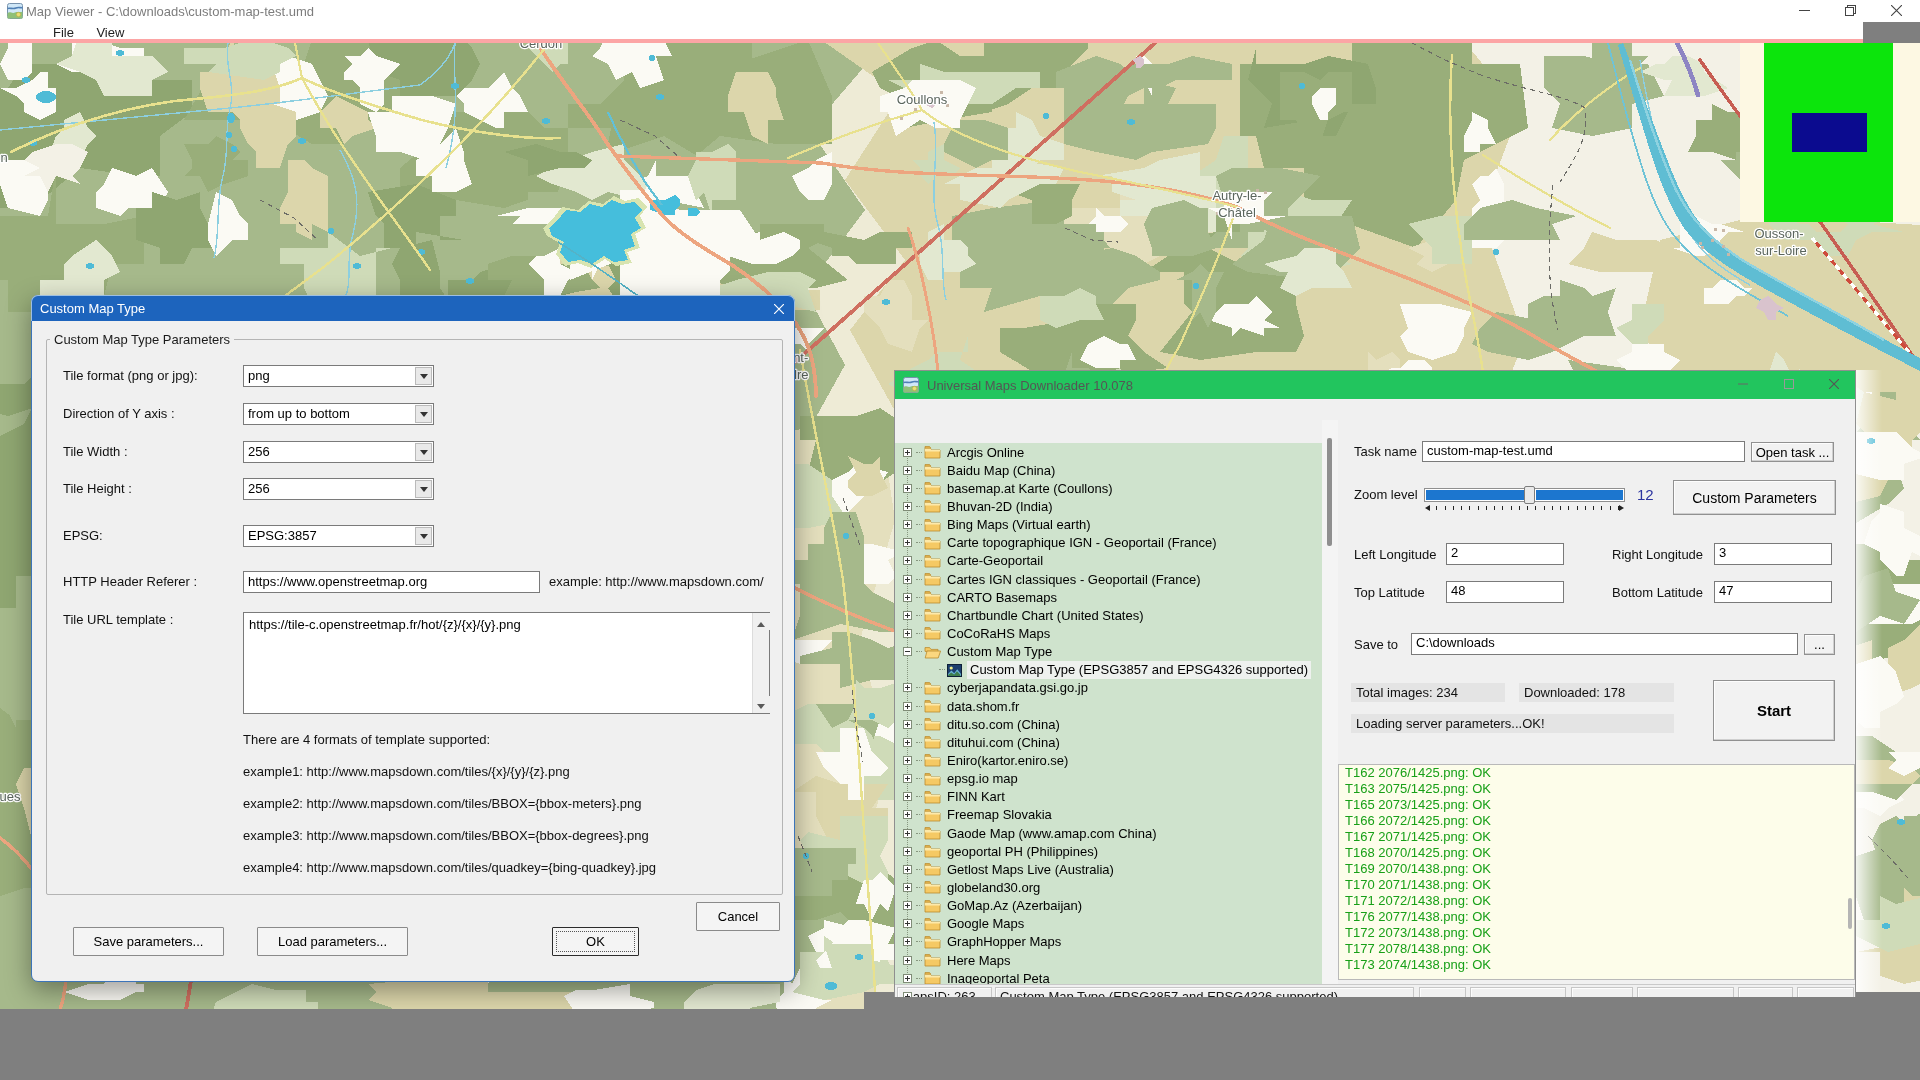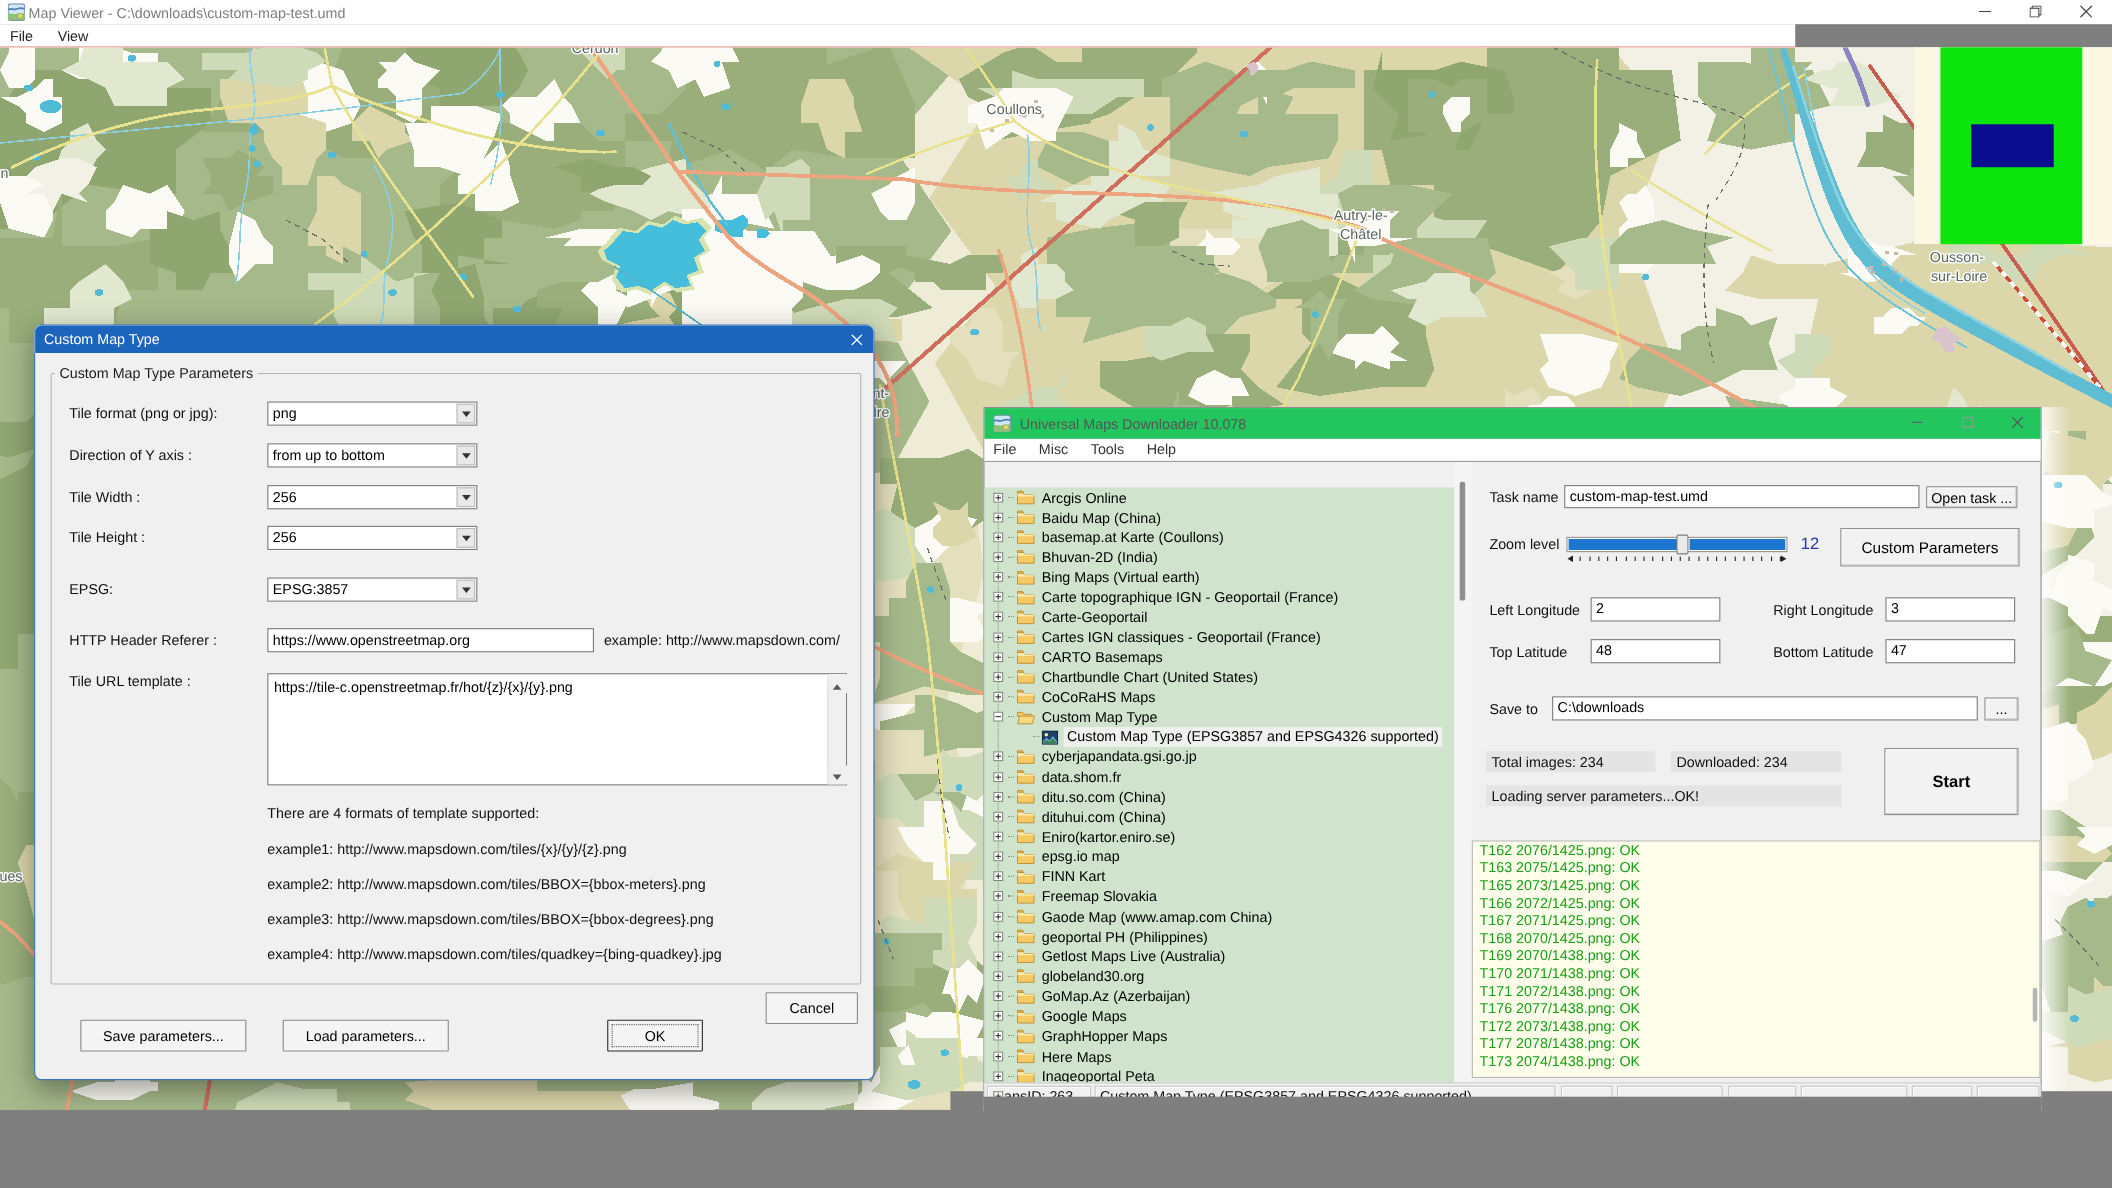--- a/index.html
+++ b/index.html
@@ -7,21 +7,21 @@
 body{font-family:"Liberation Sans","DejaVu Sans",sans-serif;background:#7f7f7f;position:relative;
      -webkit-font-smoothing:antialiased;}
 .abs{position:absolute;}
 
 
 #mv-titlebar{left:0;top:0;width:1920px;height:22px;background:#ffffff;z-index:2;padding-left:13px;}
 #mv-title{position:absolute;left:26px;top:4px;font-size:13px;color:#7d7d7d;white-space:pre;}
 #mv-icon{position:absolute;left:7px;top:3px;width:16px;height:16px;}
 .winctl{position:absolute;top:0;width:30px;height:22px;color:#444;text-align:center;}
 .winctl svg{margin-top:5px;}
-#mv-menubar{left:0;top:22px;width:1632px;height:21px;background:#ffffff;border-bottom:1px solid #fca5a5;z-index:2;}
+#mv-menubar{left:0;top:22px;width:1863px;height:21px;background:#ffffff;border-bottom:4px solid #fca5a5;z-index:2;padding-left:44px;}
 .menu-item{display:inline-block;font-size:13px;color:#222;padding:3px 9px 0 9px;}
 #map-wrap{left:0;top:43px;width:1920px;height:967px;overflow:hidden;background:#eeebd6;z-index:1;}
 .map-label{font-size:13px;fill:#5a655c;paint-order:stroke;stroke:#ffffff;stroke-width:2.6px;
            stroke-linejoin:round;font-family:"Liberation Sans",sans-serif;}
 #legend-outer{left:1764px;top:43px;width:129px;height:179px;z-index:2;}
 #legend-inner{position:absolute;left:28px;top:70px;width:75px;height:39px;}
 
 
 .grayband{background:#7f7f7f;z-index:40;}
 #gray1{left:0;top:1009px;width:864px;height:71px;}
@@ -550,26 +550,20 @@
     <span class="winctl" style="right:97px;top:3px"><svg width="10" height="10" viewBox="0 0 10 10">
           <path d="M0,5 h10" stroke="#666" stroke-width="1"></path>
         </svg></span>
     <span class="winctl" style="right:51px;top:3px"><svg width="10" height="10" viewBox="0 0 10 10">
           <rect x="0.5" y="0.5" width="9" height="9" fill="none" stroke="#999"></rect>
         </svg></span>
     <span class="winctl" style="right:6px;top:3px"><svg width="10" height="10" viewBox="0 0 10 10">
           <path d="M0,0 L10,10 M10,0 L0,10" stroke="#555" stroke-width="1.1"></path>
         </svg></span>
   </div>
-  <div id="umd-menubar">
-    <span class="menu-item">File</span>
-    <span class="menu-item">Misc</span>
-    <span class="menu-item">Tools</span>
-    <span class="menu-item">Help</span>
-  </div>
 
   <div id="umd-tree">
     <div class="t-guide"></div>
 
       <div class="t-row t-plus t-folder">
         <span class="t-exp"></span>
         <span class="t-dots"></span>
         <span class="t-icon">
           <svg class="icon-folder" width="17" height="14" viewBox="0 0 17 14">
             <path d="M1,3 h5 l1.5,2 H16 v8 H1 Z" fill="#f5c964" stroke="#b98a2e" stroke-width="0.8"></path>
@@ -1056,21 +1050,21 @@
     <span class="umd-label" style="left:16px;top:214px">Top Latitude</span>
     <div class="umd-input" style="left:108px;top:210px;width:118px;height:22px">48</div>
     <span class="umd-label" style="left:274px;top:214px">Bottom Latitude</span>
     <div class="umd-input" style="left:376px;top:210px;width:118px;height:22px">47</div>
 
     <span class="umd-label" style="left:16px;top:266px">Save to</span>
     <div class="umd-input" style="left:73px;top:262px;width:387px;height:22px">C:\downloads</div>
     <button class="umd-btn" style="left:466px;top:263px;width:31px;height:21px">...</button>
 
     <div class="stat-strip" style="left:13px;top:312px;width:154px">Total images: 234</div>
-    <div class="stat-strip" style="left:181px;top:312px;width:155px">Downloaded: 234</div>
+    <div class="stat-strip" style="left:181px;top:312px;width:155px">Downloaded: 178</div>
     <div class="stat-strip" style="left:13px;top:343px;width:323px">Loading server parameters...OK!</div>
     <button class="umd-btn" style="left:375px;top:309px;width:122px;height:61px;font-size:15px;font-weight:bold">Start</button>
   </div>
 
   <div id="umd-log">
 
       <div class="log-line">T162 2076/1425.png: OK</div>
 
       <div class="log-line">T163 2075/1425.png: OK</div>
 

